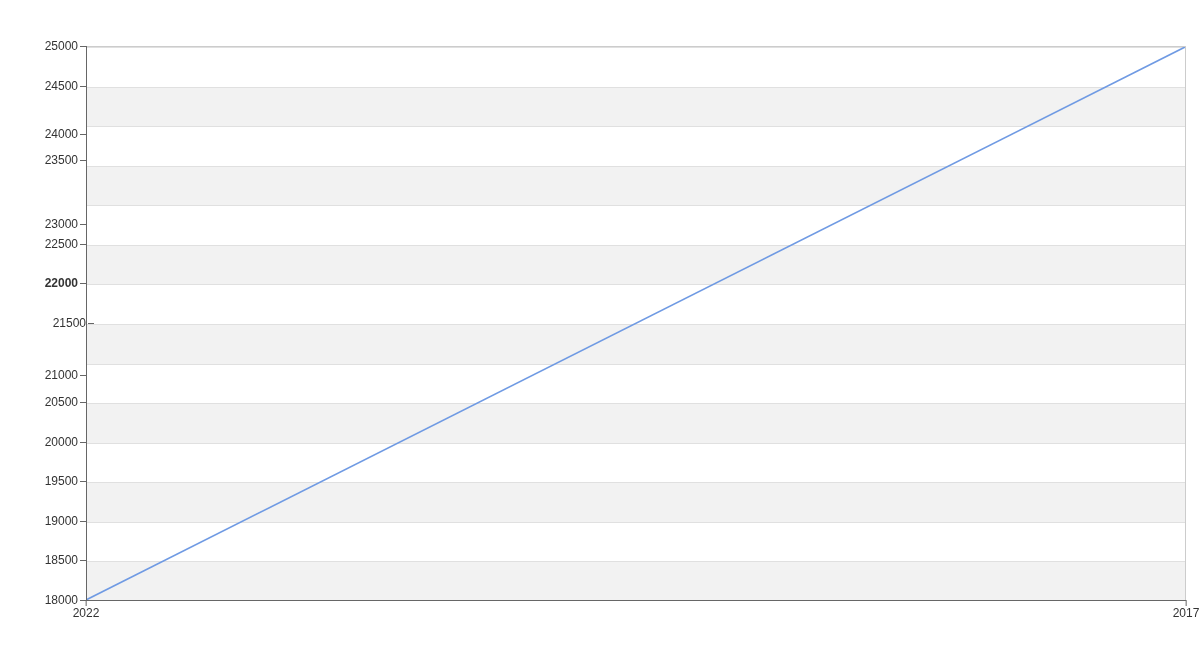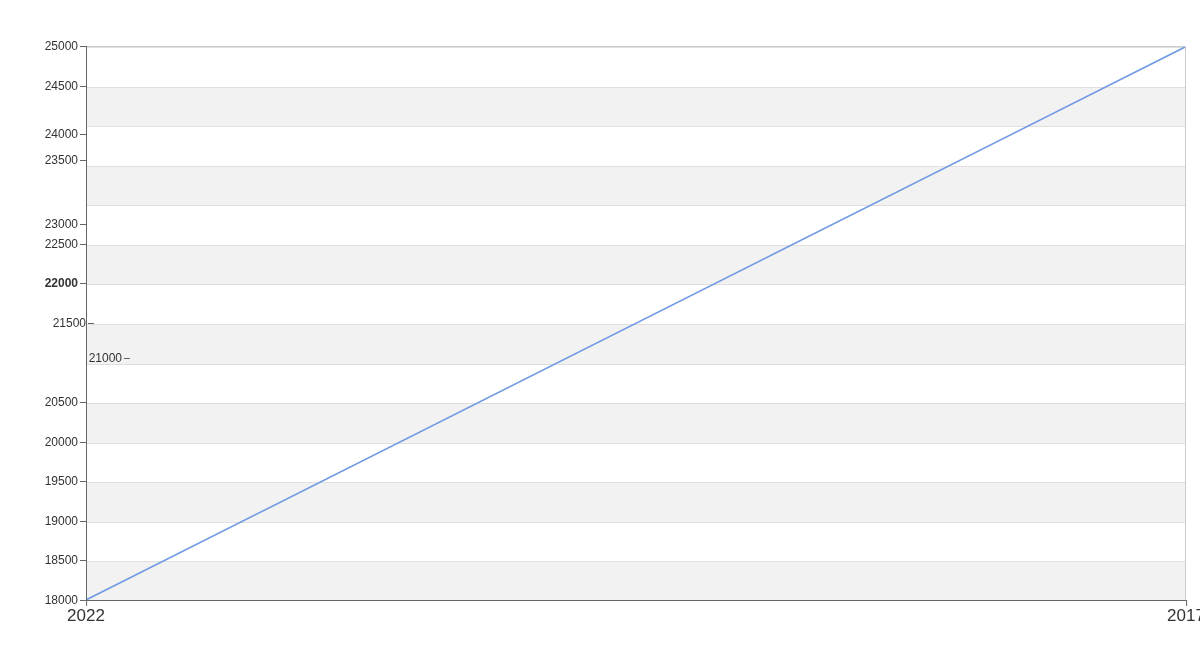--- a/index.html
+++ b/index.html
@@ -78,21 +78,21 @@
   .ytick .tick-mark {
     position: absolute;
     right: -8px;
     top: 50%;
     width: 6px;
     border-top: 1px solid #666666;
   }
   .xtick {
     position: absolute;
     top: 606px;
-    font-size: 17px;
+    font-size: 12px;
     color: #333333;
     transform: translateX(-50%);
     text-align: right;
   }
   .xtick .tick-mark {
     position: absolute;
     top: -6px;
     left: 50%;
     height: 6px;
     border-left: 1px solid #666666;
@@ -141,21 +141,21 @@
   <div class="axis-line-y"></div>
   <div class="axis-line-x"></div>
 
   <div id="yticks">
       <div class="ytick" style="top: 600px;">18000<span class="tick-mark"></span></div>
       <div class="ytick" style="top: 560.429px;">18500<span class="tick-mark"></span></div>
       <div class="ytick" style="top: 520.857px;">19000<span class="tick-mark"></span></div>
       <div class="ytick" style="top: 481.286px;">19500<span class="tick-mark"></span></div>
       <div class="ytick" style="top: 441.714px;">20000<span class="tick-mark"></span></div>
       <div class="ytick" style="top: 402.143px;">20500<span class="tick-mark"></span></div>
-      <div class="ytick" style="top: 358px; margin-left: 44px;">21000<span class="tick-mark"></span></div>
+      <div class="ytick" style="top: 375px;">21000<span class="tick-mark"></span></div>
       <div class="ytick" style="top: 323px; margin-left: 8px;">21500<span class="tick-mark"></span></div>
       <div class="ytick" style="top: 283.429px; font-weight: bold;">22000<span class="tick-mark"></span></div>
       <div class="ytick" style="top: 243.857px;">22500<span class="tick-mark"></span></div>
       <div class="ytick" style="top: 204.286px; margin-top: 20px;">23000<span class="tick-mark"></span></div>
       <div class="ytick" style="top: 160px;">23500<span class="tick-mark"></span></div>
       <div class="ytick" style="top: 134px;">24000<span class="tick-mark"></span></div>
       <div class="ytick" style="top: 85.5714px;">24500<span class="tick-mark"></span></div>
       <div class="ytick" style="top: 46px;">25000<span class="tick-mark"></span></div>
     </div>
   <div id="xticks">

